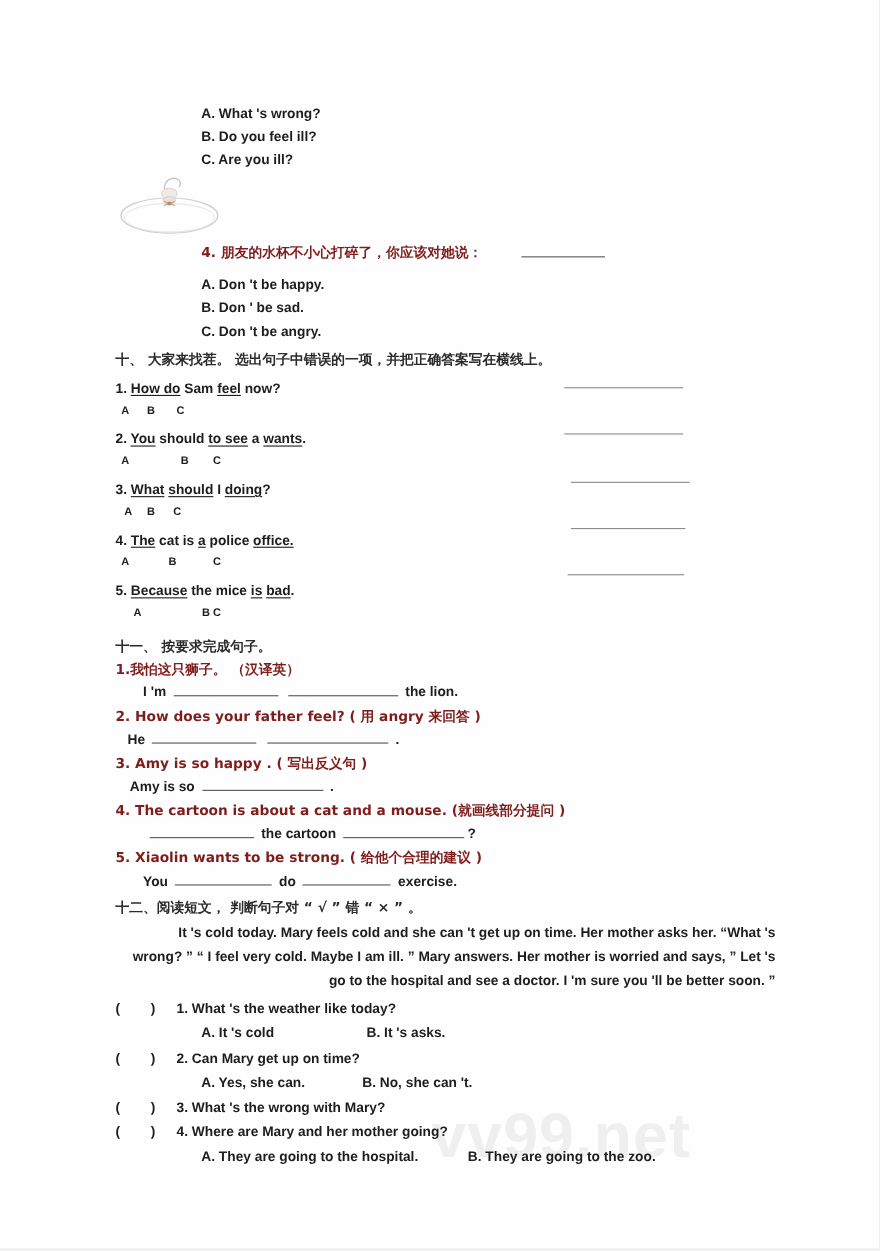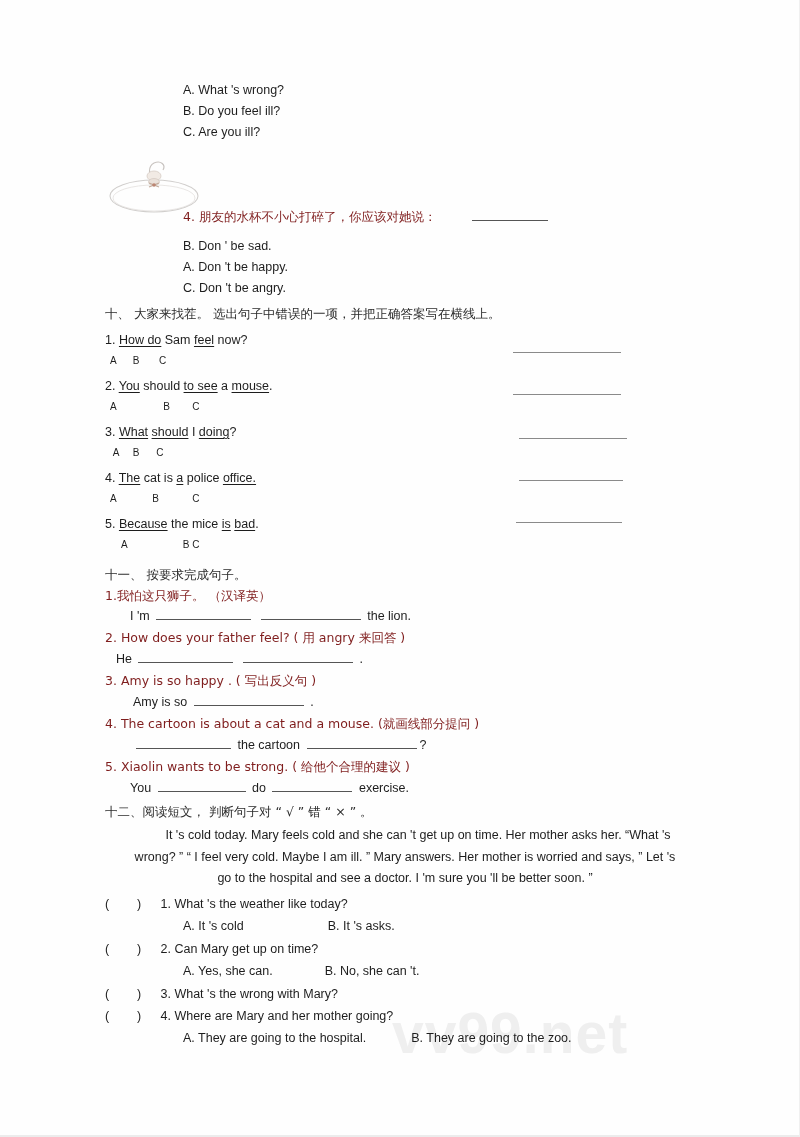--- a/index.html
+++ b/index.html
@@ -21,22 +21,23 @@
     width: 800px;
     height: 1137px;
     background: #fefefe;
     box-sizing: border-box;
     border-right: 1px solid #f0f0f0;
     border-bottom: 2px solid #ececec;
   }
   .content {
     position: absolute;
     left: 105px;
-    top: 80px;
+    top: 93px;
     width: 600px;
+    font-weight: bold;
   }
 
   
   .watermark {
     position: absolute;
     left: 392px;
     top: 1000px;
     font-size: 57px;
     font-weight: bold;
     letter-spacing: 1px;
@@ -113,21 +114,21 @@
     color: #1d1d1d;
   }
 
   .passage {
     position: relative;
     z-index: 2;
     font-size: 12.5px;
     line-height: 21.5px;
     color: #1d1d1d;
     width: 600px;
-    text-align: center;
+    text-align: right;
   }
   .passage .indent { display:inline-block; width: 26px; }
 
   .q-row { position: relative; z-index: 2; font-size: 12.5px; line-height: 22px; white-space: nowrap; }
   .paren { display:inline-block; width: 52px; }
   .mc { margin-left: 78px; font-size: 12.5px; line-height: 23px; white-space: pre; position: relative; z-index: 2;}
 </style>
 </head>
 <body>
 
@@ -150,38 +151,38 @@
     <div class="line opt">A. What 's wrong?</div>
     <div class="line opt">B. Do you feel ill?</div>
     <div class="line opt">C. Are you ill?</div>
 
     <div style="height:63px"></div>
     <div class="line" style="margin-left:78px; position:relative;">
       <span class="cn">4.  朋友的水杯不小心打碎了，你应该对她说：</span>
       <span class="blank" style="width:76px; margin-left:32px;"></span>
     </div>
     <div style="height:8px"></div>
+    <div class="line opt">A. Don 't be happy.</div>
     <div class="line opt">B. Don ' be sad.</div>
-    <div class="line opt">A. Don 't be happy.</div>
     <div class="line opt">C. Don 't be angry.</div>
 
     <div style="height:4px"></div>
     <div class="sec-head">十、   大家来找茬。     选出句子中错误的一项，并把正确答案写在横线上。</div>
 
     <div style="height:6px"></div>
     <div class="line">
       <span>1.</span>
       <span class="u">How do</span><span> Sam </span><span class="u">feel</span><span> now?</span>
     </div>
     <div class="abc-row">  A      B       C</div>
 
     <div style="height:6px"></div>
     <div class="line">
       <span>2.</span>
-      <span class="u">You</span><span> should </span><span class="u">to see</span><span> a </span><span class="u">mouse</span><span>.</span>
+      <span class="u">You</span><span> should </span><span class="u">to see</span><span> a </span><span class="u">wants</span><span>.</span>
     </div>
     <div class="abc-row">  A                 B        C</div>
 
     <div style="height:6px"></div>
     <div class="line">
       <span>3.</span>
       <span class="u">What</span><span> </span><span class="u">should</span><span> I </span><span class="u">doing</span><span>?</span>
     </div>
     <div class="abc-row">   A     B      C</div>
 
@@ -216,21 +217,21 @@
     <div class="line" style="margin-left:11px">
       <span>He</span>
       <span class="blank" style="width:95px"></span>
       <span class="blank" style="width:110px"></span>
       <span>.</span>
     </div>
 
     <div class="line">
       <span class="cn">3. Amy is so happy . ( 写出反义句  )</span>
     </div>
-    <div class="line" style="margin-left:28px">
+    <div class="line" style="margin-left:13px">
       <span>Amy is so</span>
       <span class="blank" style="width:110px"></span>
       <span>.</span>
     </div>
 
     <div class="line">
       <span class="cn">4. The cartoon is about a cat and a mouse. (就画线部分提问   )</span>
     </div>
     <div class="line" style="margin-left:28px">
       <span class="blank" style="width:95px"></span>

